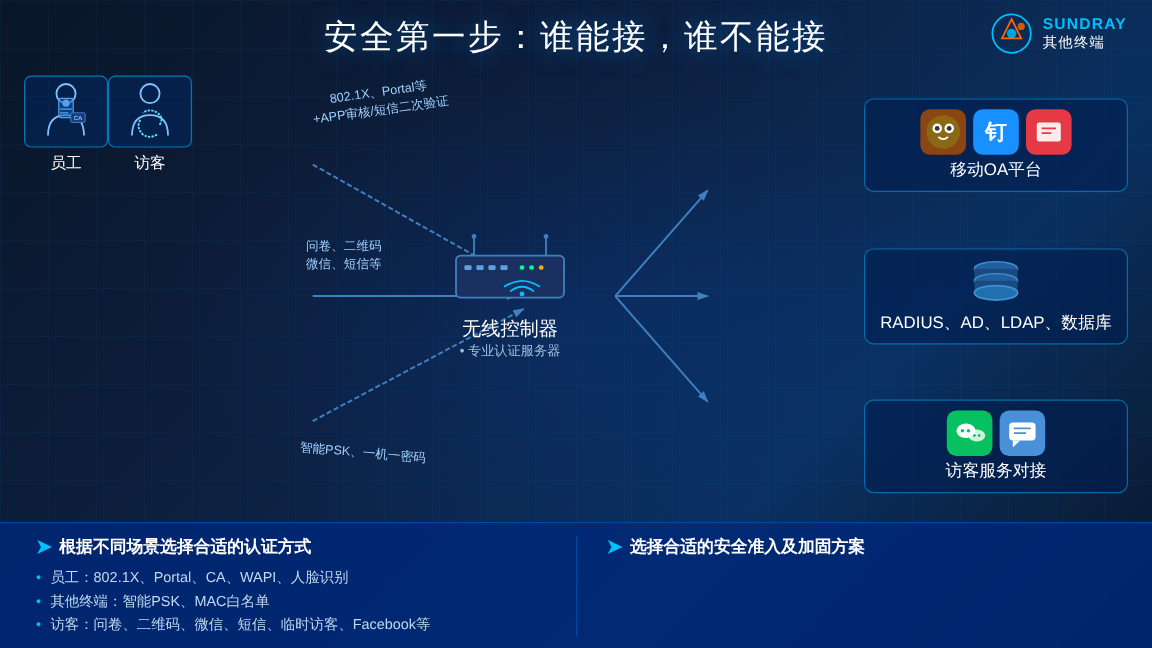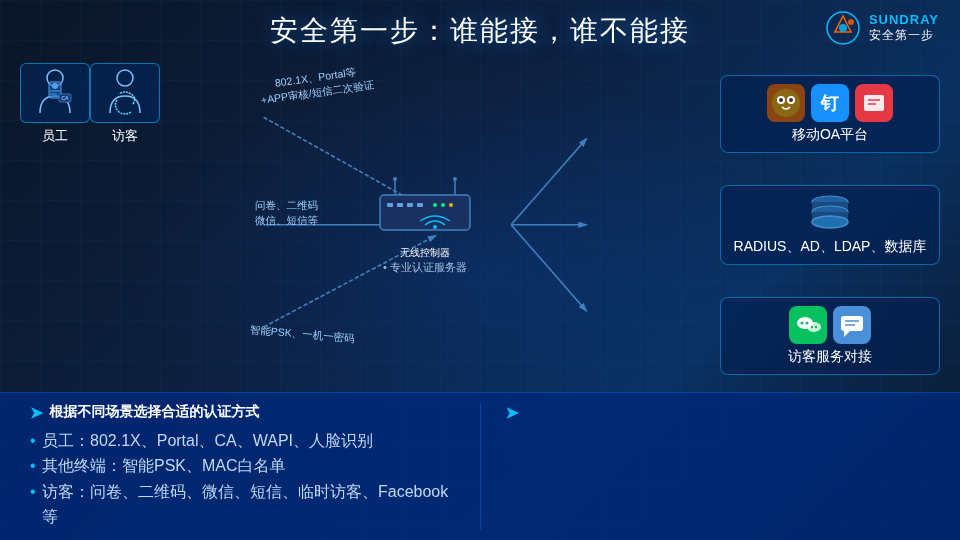--- a/index.html
+++ b/index.html
@@ -159,21 +159,21 @@
       gap: 6px;
       z-index: 5;
     }
 
     .device-label {
       text-align: center;
     }
 
     .device-label-main {
       color: #ffffff;
-      font-size: 10px;
+      font-size: 16px;
     }
 
     .device-label-sub {
       color: #a0c0e0;
       font-size: 11px;
     }
 
     
     .arrow-label {
       position: absolute;
@@ -282,21 +282,21 @@
       font-size: 16px;
     }
 
     .bottom-list {
       list-style: none;
       padding: 0;
     }
 
     .bottom-list li {
       color: #c0d8f0;
-      font-size: 16px;
+      font-size: 12px;
       line-height: 1.6;
       padding-left: 12px;
       position: relative;
     }
 
     .bottom-list li::before {
       content: '•';
       position: absolute;
       left: 0;
       color: #00bfff;
@@ -328,21 +328,21 @@
     <div class="logo-area">
 
       <svg class="logo-icon" viewBox="0 0 36 36">
         <circle cx="18" cy="18" r="16" fill="none" stroke="#00bfff" stroke-width="1.5"></circle>
         <polygon points="18,6 26,22 10,22" fill="none" stroke="#ff6600" stroke-width="1.5"></polygon>
         <circle cx="18" cy="18" r="4" fill="#00bfff" opacity="0.8"></circle>
         <circle cx="26" cy="12" r="3" fill="#ff6600" opacity="0.8"></circle>
       </svg>
       <div class="logo-text">
         <span class="logo-en">SUNDRAY</span>
-        <span class="logo-cn">安全第一步</span>
+        <span class="logo-cn">其他终端</span>
       </div>
     </div>
   </div>
 
   <div class="diagram-area">
 
     <div class="left-col">
 
       <div class="user-box">
         <div class="user-icon-box">
@@ -527,17 +527,18 @@
       <ul class="bottom-list">
         <li>员工：802.1X、Portal、CA、WAPI、人脸识别</li>
         <li>其他终端：智能PSK、MAC白名单</li>
         <li>访客：问卷、二维码、微信、短信、临时访客、Facebook等</li>
       </ul>
     </div>
     <div class="divider-v"></div>
     <div class="bottom-section">
       <div class="bottom-title">
         <span class="arrow-right">➤</span>
+        <strong>选择合适的安全准入及加固方案</strong>
       </div>
     </div>
   </div>
 
 </div>
 
 </body></html>

